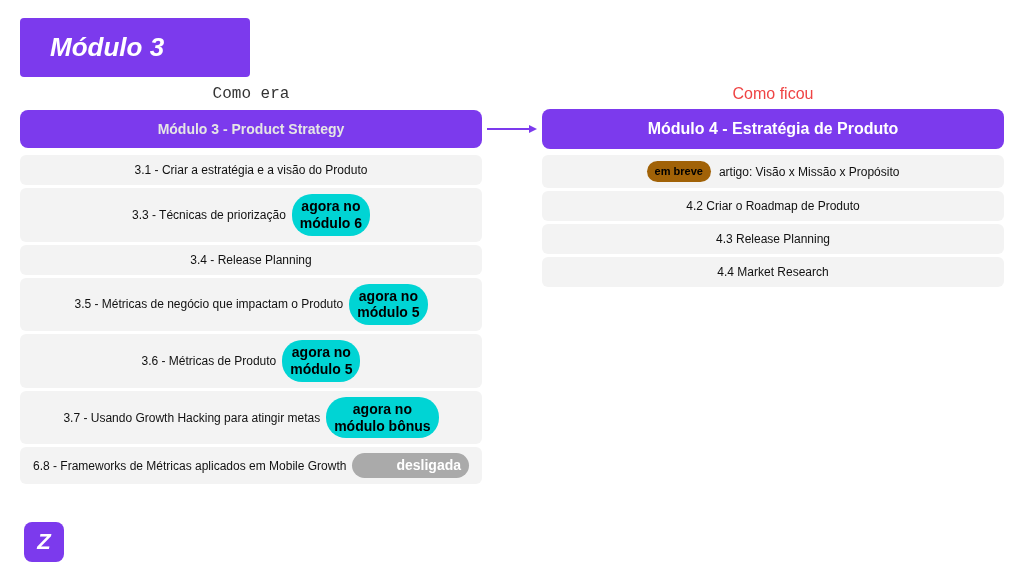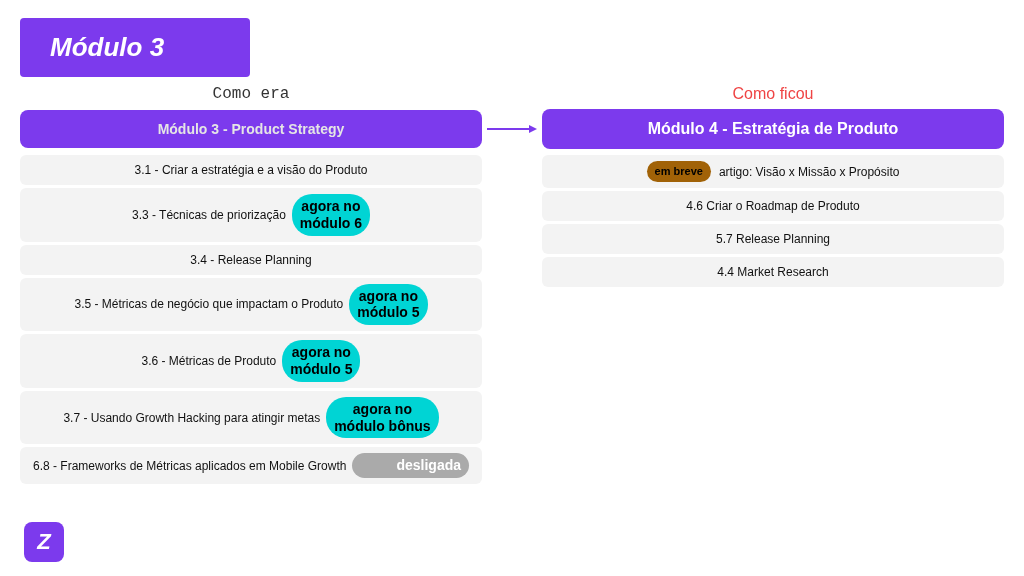--- a/index.html
+++ b/index.html
@@ -302,27 +302,27 @@
       <div class="right-list">
 
         <div class="embreve-row">
           <span class="badge badge-yellow">em breve</span>
           <span>artigo: Visão x Missão x Propósito</span>
         </div>
 
 
         <div class="list-row-item">
           <div class="inner">
-            <span>4.6 Criar o Roadmap de Produto</span>
-          </div>
-        </div>
-
-        <div class="list-row-item">
-          <div class="inner">
-            <span>5.7 Release Planning</span>
+            <span>4.2 Criar o Roadmap de Produto</span>
+          </div>
+        </div>
+
+        <div class="list-row-item">
+          <div class="inner">
+            <span>4.3 Release Planning</span>
           </div>
         </div>
 
         <div class="list-row-item">
           <div class="inner">
             <span>4.4 Market Research</span>
           </div>
         </div>
 
 

